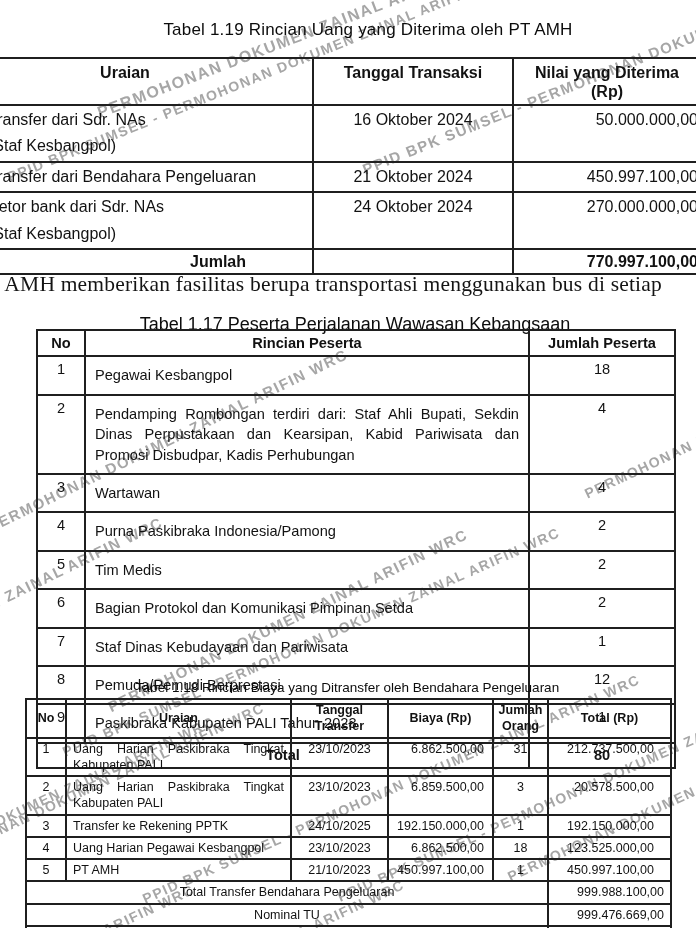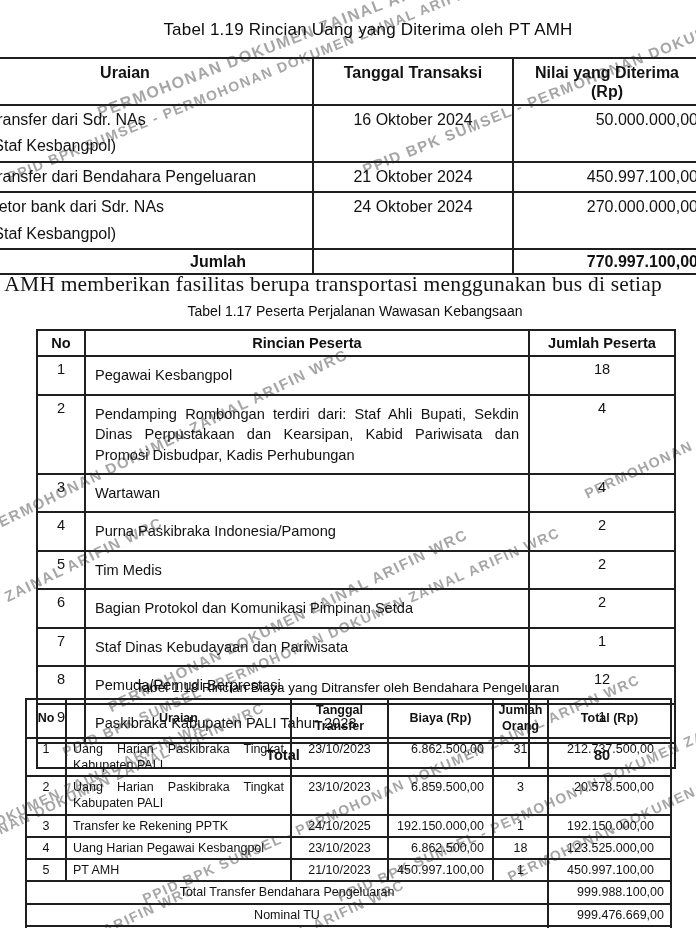--- a/index.html
+++ b/index.html
@@ -32,21 +32,21 @@
   #t19 tbody.rows tr:nth-child(3){height:56px}
   #t19 .total-row{height:24px}
   #t19 .total-row td{font-weight:bold;line-height:1.25;padding-top:2px;vertical-align:middle}
   #t19 .total-label{text-align:center;padding-left:186px}
 
   
   #para{position:absolute;top:272px;left:-13px;font-family:"Liberation Serif",serif;
         font-size:21.5px;letter-spacing:.2px;white-space:nowrap;color:#141414}
 
   
-  #title17{top:303px;left:36px;width:638px;font-size:14px}
+  #title17{top:314px;left:36px;width:638px;font-size:18px}
   #t17{position:absolute;top:329px;left:36px;width:638px;font-size:14.6px}
   #t17 th{padding:3px;line-height:1.25;text-align:center}
   #t17 td{padding:8px 9px;line-height:1.4;vertical-align:top}
   #t17 td.no,#t17 td.jp{text-align:center;padding:2px}
   #t17 td.rp{text-align:justify}
   #t17 .total-row td{font-weight:bold;text-align:center;padding:2px;line-height:1.3}
 
   
   #title18{top:680px;left:25px;width:645px;font-size:13.5px}
   #t18{position:absolute;top:698px;left:25px;width:645px;font-size:12.5px}

